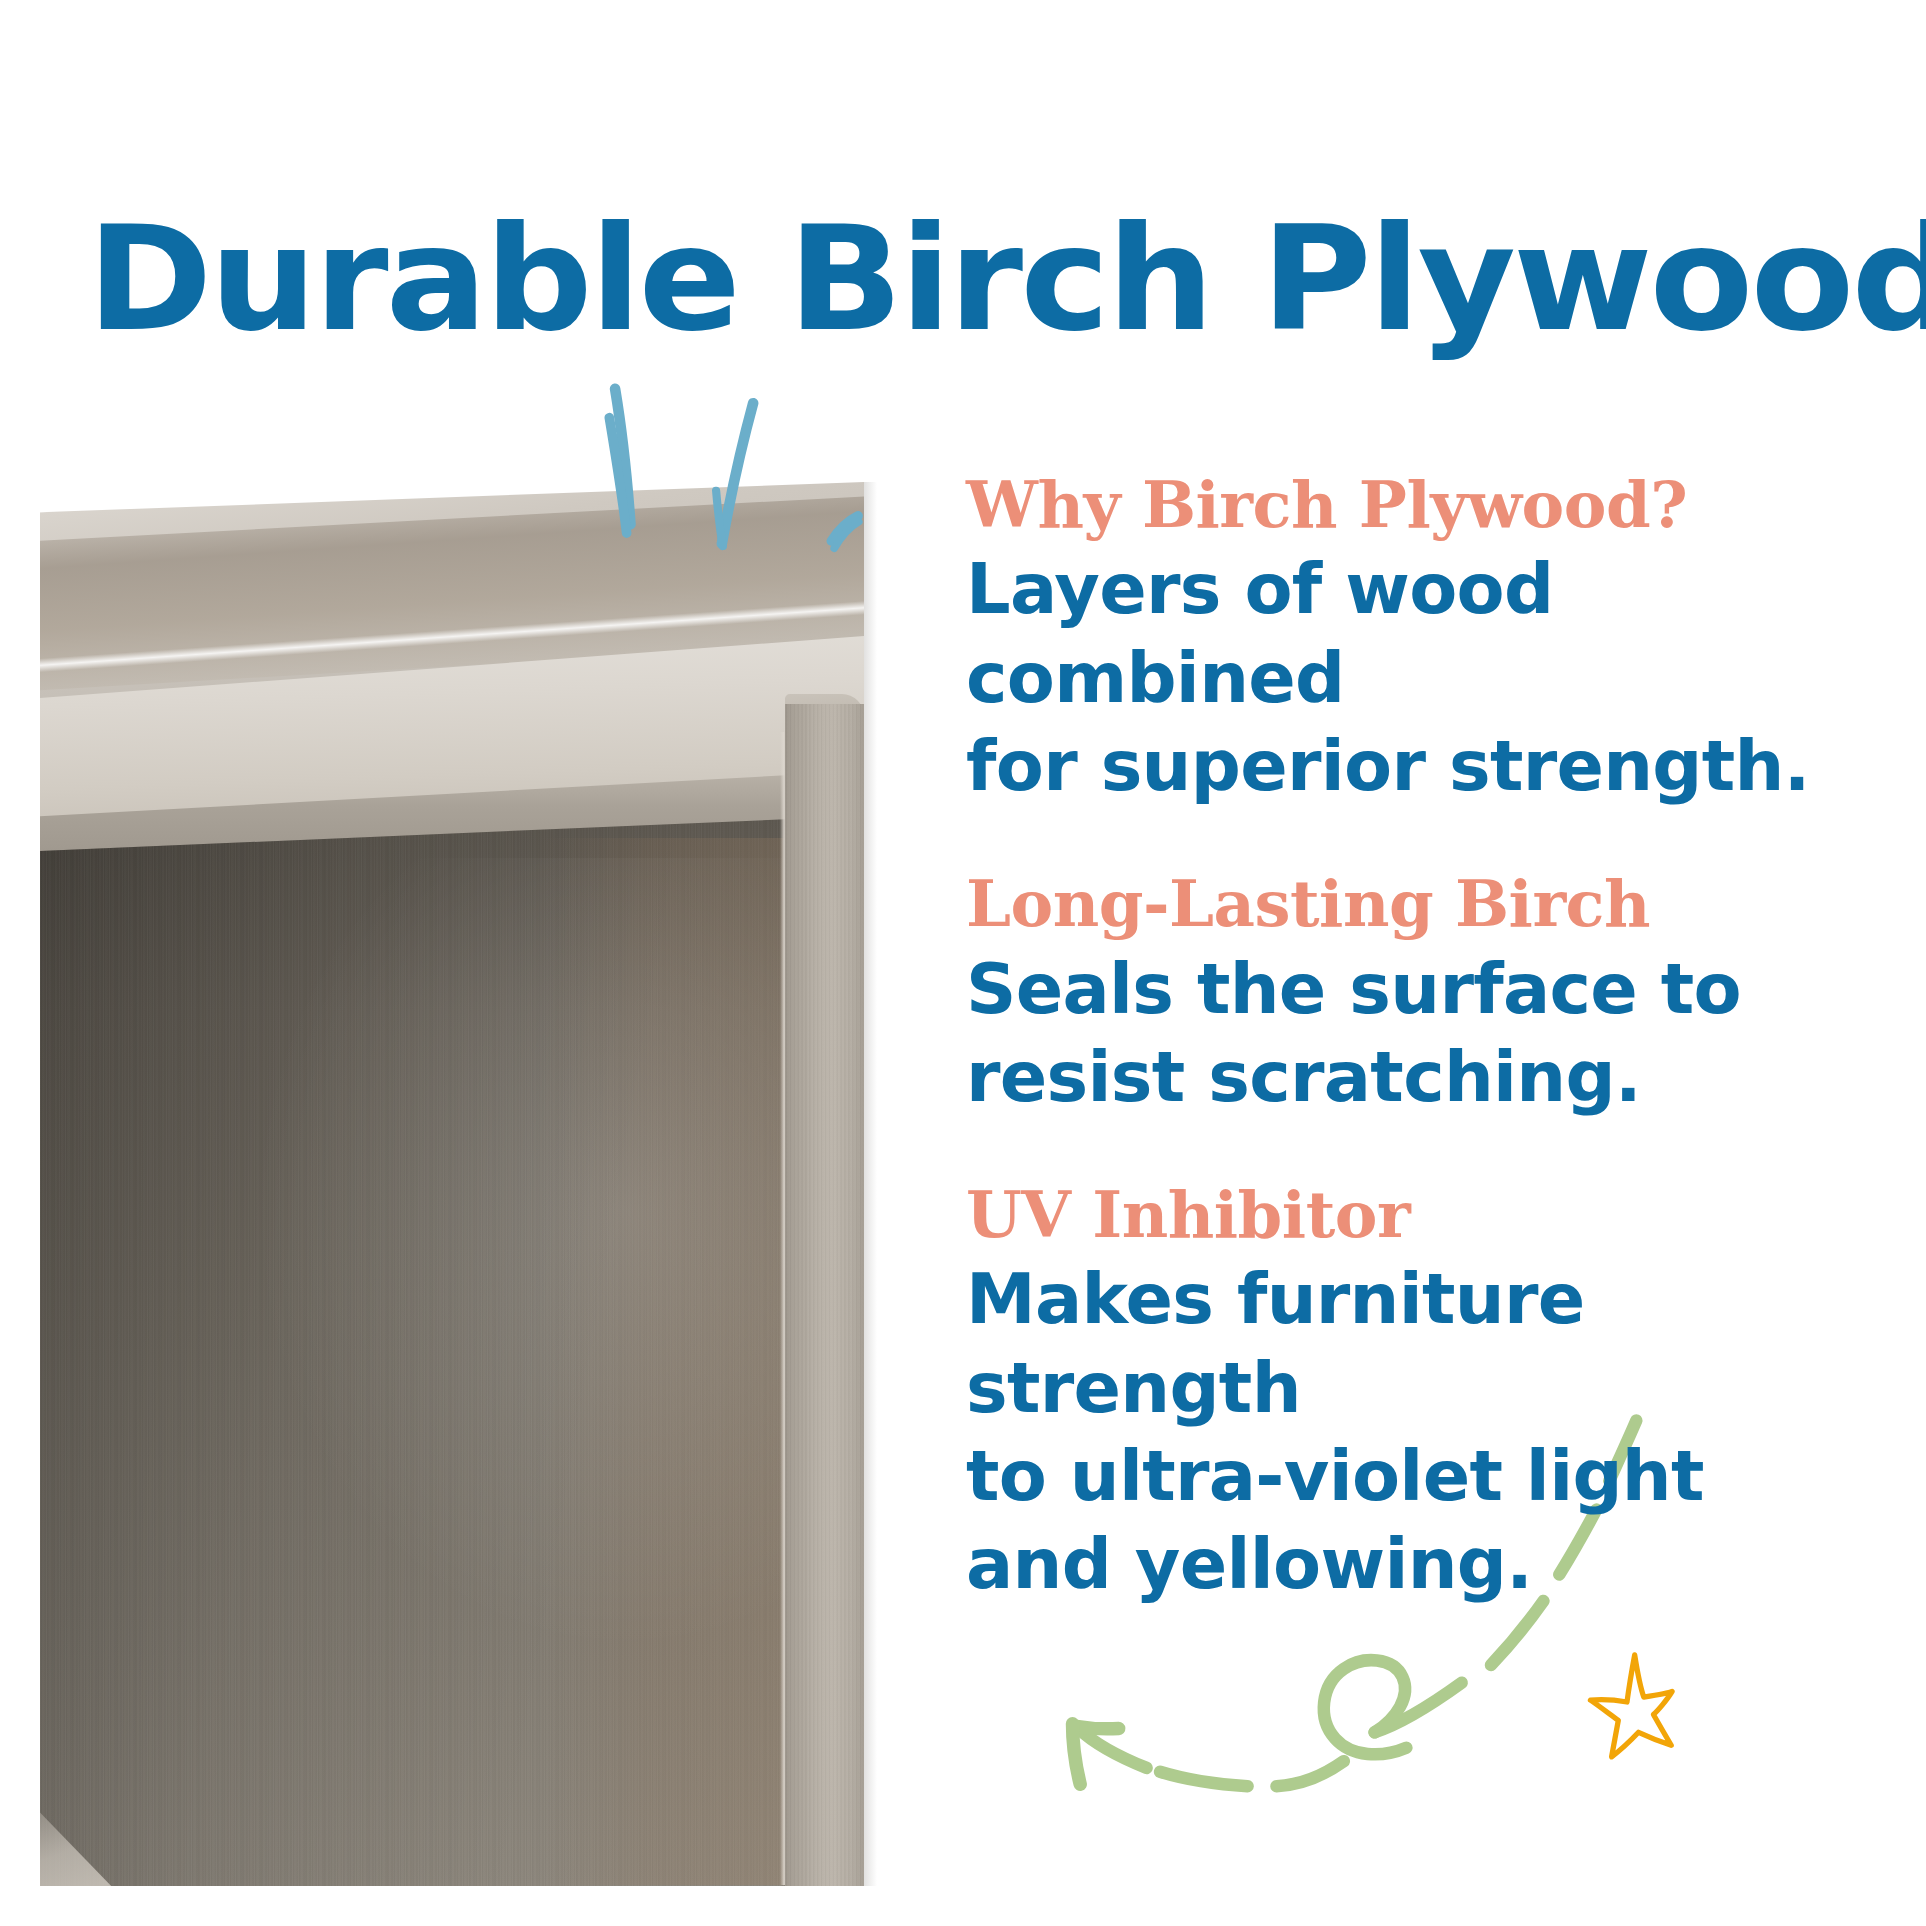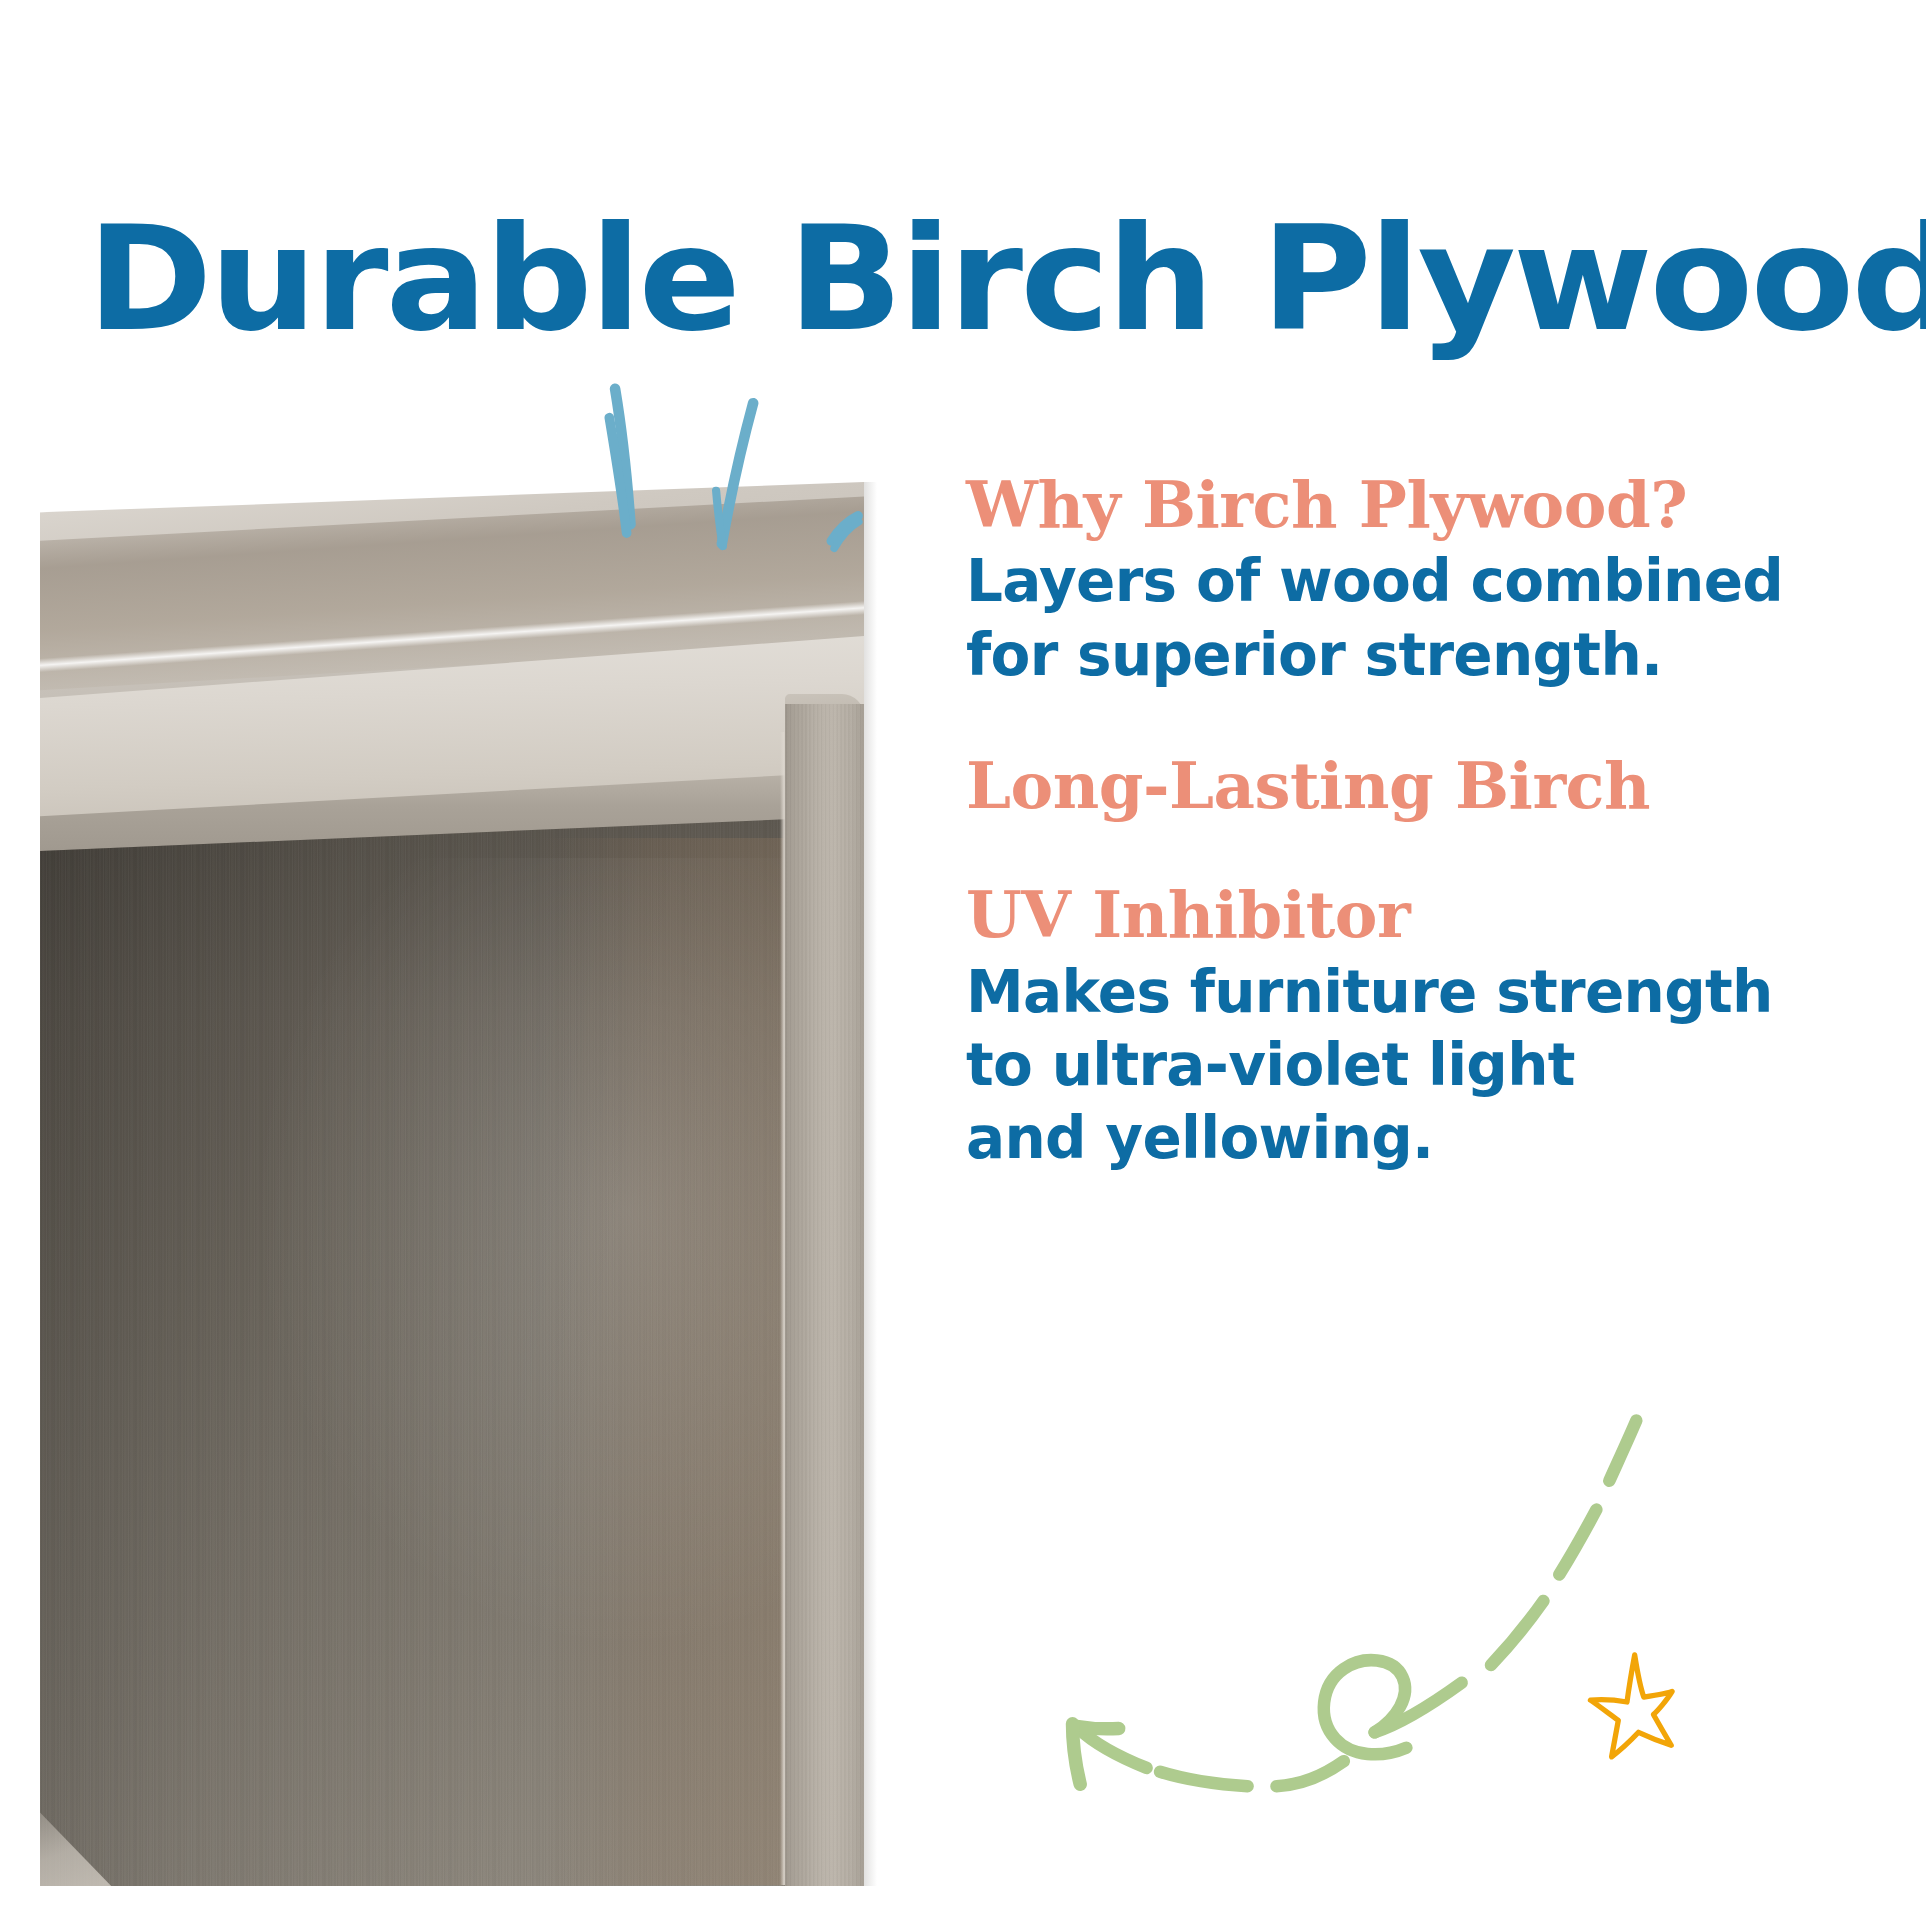--- a/index.html
+++ b/index.html
@@ -144,21 +144,21 @@
     font-size:64px;
     line-height:1.12;
     color:#EC8F78;
     margin:0 0 4.8px 0;
     letter-spacing:-0.5px;
     white-space:nowrap;
   }
   .body{
     font-family:"DejaVu Sans", sans-serif;
     font-weight:bold;
-    font-size:58px;
+    font-size:70px;
     line-height:1.26;
     color:#0D6CA4;
     margin:0;
     letter-spacing:-0.7px;
     white-space:pre-line;
   }
 
   
   svg.doodle{position:absolute; overflow:visible; pointer-events:none;}
   #blue-marks{left:592px; top:380px; width:279px; height:183px;}
@@ -239,20 +239,22 @@
   <div id="copy">
 
     <div class="block">
       <h2 class="head">Why Birch Plywood?</h2>
       <p class="body">Layers of wood combined
 for superior strength.</p>
     </div>
 
     <div class="block">
       <h2 class="head">Long-Lasting Birch</h2>
+      <p class="body">Seals the surface to
+resist scratching.</p>
     </div>
 
     <div class="block">
       <h2 class="head">UV Inhibitor</h2>
       <p class="body">Makes furniture strength
 to ultra-violet light
 and yellowing.</p>
     </div>
 
   </div>

